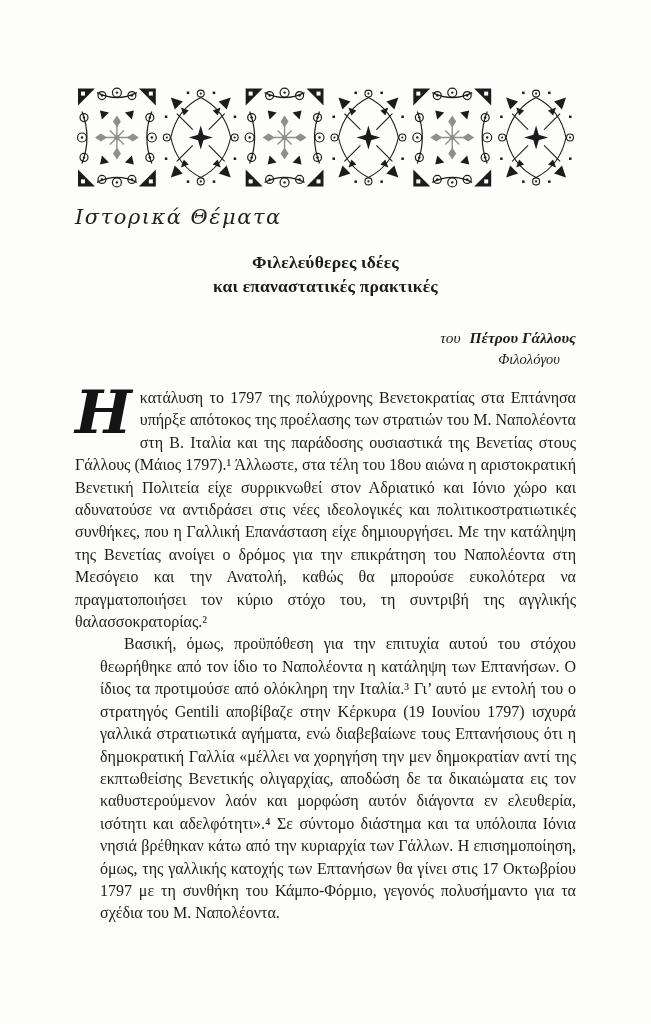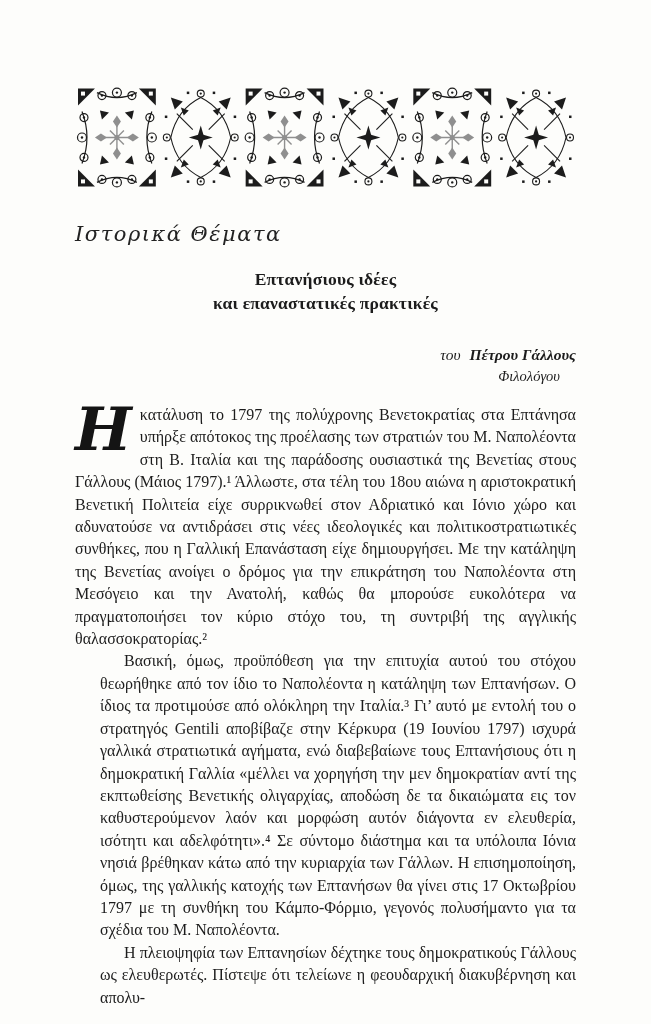--- a/index.html
+++ b/index.html
@@ -17,21 +17,21 @@
     position:absolute;
     left:75px;top:0;
     width:501px;
   }
   .ornament-wrap{
     margin-top:85px;
     height:105px;
     overflow:hidden;
   }
   .kicker{
-    margin-top:32px;
+    margin-top:15px;
     font-family:"DejaVu Serif","Liberation Serif",serif;
     font-style:italic;
     font-size:21px;
     letter-spacing:1.5px;
     color:#222;
   }
   .title-block{
     margin-top:22px;
     text-align:center;
     font-weight:bold;
@@ -207,29 +207,28 @@
         <use href="#tA" x="168"></use>
         <use href="#tB" x="252"></use>
         <use href="#tA" x="336"></use>
         <use href="#tB" x="420"></use>
       </svg>
     </div>
 
     <div class="kicker">Ιστορικά Θέματα</div>
 
     <div class="title-block">
-      <div>Επτανήσιους ιδέες</div>
+      <div>Φιλελεύθερες ιδέες</div>
       <div>και επαναστατικές πρακτικές</div>
     </div>
 
     <div class="byline">
       <span class="prefix">του</span><span class="name">Πέτρου Γάλλους</span>
       <span class="role">Φιλολόγου</span>
     </div>
 
     <div class="body-text">
       <p><span class="drop-cap">Η</span><span>κατάλυση το 1797 της πολύχρονης Βενετοκρατίας στα Επτάνησα υπήρξε απότοκος της προέλασης των στρατιών του Μ. Ναπολέοντα στη Β. Ιταλία και της παράδοσης ουσιαστικά της Βενετίας στους Γάλλους (Μάιος 1797).¹ Άλλωστε, στα τέλη του 18ου αιώνα η αριστοκρατική Βενετική Πολιτεία είχε συρρικνωθεί στον Αδριατικό και Ιόνιο χώρο και αδυνατούσε να αντιδράσει στις νέες ιδεολογικές και πολιτικοστρατιωτικές συνθήκες, που η Γαλλική Επανάσταση είχε δημιουργήσει. Με την κατάληψη της Βενετίας ανοίγει ο δρόμος για την επικράτηση του Ναπολέοντα στη Μεσόγειο και την Ανατολή, καθώς θα μπορούσε ευκολότερα να πραγματοποιήσει τον κύριο στόχο του, τη συντριβή της αγγλικής θαλασσοκρατορίας.²</span></p>
       <p class="indent">Βασική, όμως, προϋπόθεση για την επιτυχία αυτού του στόχου θεωρήθηκε από τον ίδιο το Ναπολέοντα η κατάληψη των Επτανήσων. Ο ίδιος τα προτιμούσε από ολόκληρη την Ιταλία.³ Γι’ αυτό με εντολή του ο στρατηγός Gentili αποβίβαζε στην Κέρκυρα (19 Ιουνίου 1797) ισχυρά γαλλικά στρατιωτικά αγήματα, ενώ διαβεβαίωνε τους Επτανήσιους ότι η δημοκρατική Γαλλία «μέλλει να χορηγήση την μεν δημοκρατίαν αντί της εκπτωθείσης Βενετικής ολιγαρχίας, αποδώση δε τα δικαιώματα εις τον καθυστερούμενον λαόν και μορφώση αυτόν διάγοντα εν ελευθερία, ισότητι και αδελφότητι».⁴ Σε σύντομο διάστημα και τα υπόλοιπα Ιόνια νησιά βρέθηκαν κάτω από την κυριαρχία των Γάλλων. Η επισημοποίηση, όμως, της γαλλικής κατοχής των Επτανήσων θα γίνει στις 17 Οκτωβρίου 1797 με τη συνθήκη του Κάμπο-Φόρμιο, γεγονός πολυσήμαντο για τα σχέδια του Μ. Ναπολέοντα.</p>
-      <p class="indent">Η πλειοψηφία των Επτανησίων δέχτηκε τους δημοκρατικούς Γάλλους ως ελευθερωτές. Πίστεψε ότι τελείωνε η φεουδαρχική διακυβέρνηση και απολυ-</p>
     </div>
 
   </div>
 </div>
 
 </body></html>

